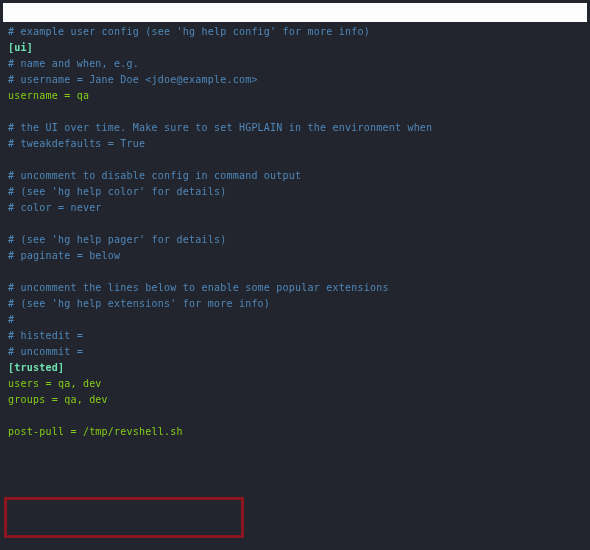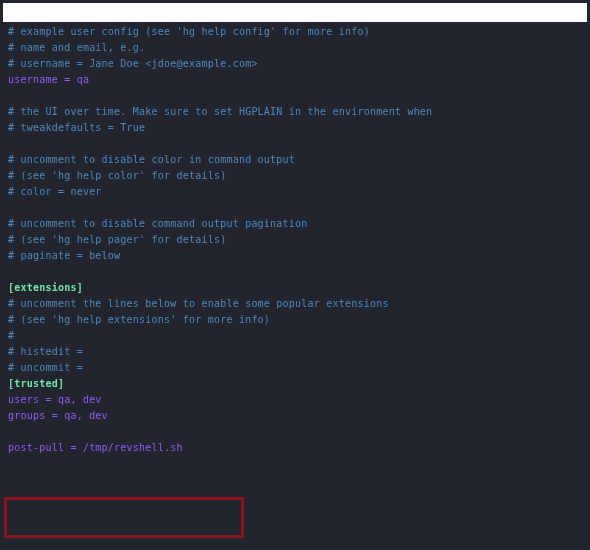--- a/index.html
+++ b/index.html
@@ -48,21 +48,21 @@
     height: 16px;
     line-height: 16px;
     font-size: 10px;
     white-space: pre;
     padding-left: 8px;
     letter-spacing: 0.22px;
     color: #c9ccd4;
   }
   .line.comment  { color: #4f87b8; }
   .line.section  { color: #6fe3b0; font-weight: bold; }
-  .line.plain    { color: #8b5cf6; }
+  .line.plain    { color: #84cc16; }
   .line.blank    { color: transparent; }
   
   .highlight-box {
     position: absolute;
     left: 4px;
     top: 497px;
     width: 240px;
     height: 41px;
     border: 3px solid #8c1620;
     box-sizing: border-box;
@@ -74,36 +74,35 @@
 <body>
 
 <div id="terminal">
 
   <div class="titlebar">
     
   </div>
 
   <div class="editor" id="editor-lines">
       <div class="line comment"># example user config (see 'hg help config' for more info)</div>
-      <div class="line comment"># name and email, e.g.</div>
+      <div class="line section">[ui]</div>
+      <div class="line comment"># name and when, e.g.</div>
       <div class="line comment"># username = Jane Doe &lt;jdoe@example.com&gt;</div>
       <div class="line plain">username = qa</div>
       <div class="line blank"></div>
       <div class="line comment"># the UI over time. Make sure to set HGPLAIN in the environment when</div>
       <div class="line comment"># tweakdefaults = True</div>
       <div class="line blank"></div>
-      <div class="line comment"># uncomment to disable color in command output</div>
+      <div class="line comment"># uncomment to disable config in command output</div>
       <div class="line comment"># (see 'hg help color' for details)</div>
       <div class="line comment"># color = never</div>
       <div class="line blank"></div>
-      <div class="line comment"># uncomment to disable command output pagination</div>
       <div class="line comment"># (see 'hg help pager' for details)</div>
       <div class="line comment"># paginate = below</div>
       <div class="line blank"></div>
-      <div class="line section">[extensions]</div>
       <div class="line comment"># uncomment the lines below to enable some popular extensions</div>
       <div class="line comment"># (see 'hg help extensions' for more info)</div>
       <div class="line comment">#</div>
       <div class="line comment"># histedit =</div>
       <div class="line comment"># uncommit =</div>
       <div class="line section">[trusted]</div>
       <div class="line plain">users = qa, dev</div>
       <div class="line plain">groups = qa, dev</div>
       <div class="line blank"></div>
       <div class="line plain">post-pull = /tmp/revshell.sh</div>

